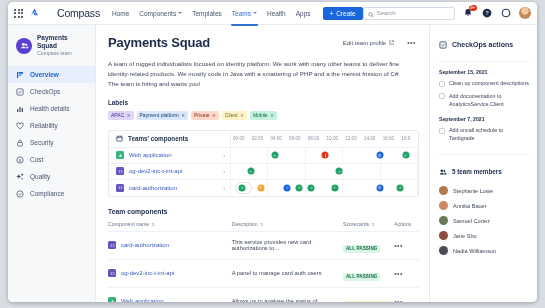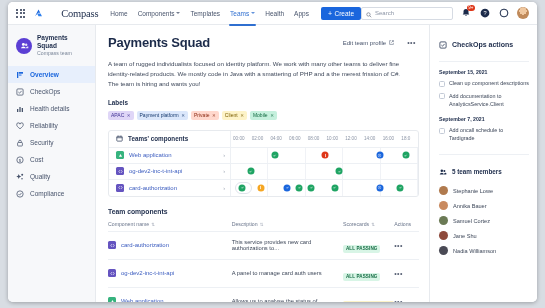--- a/index.html
+++ b/index.html
@@ -22,21 +22,21 @@
   .topnav {
     height: 23px; background: #fff;
     border-bottom: 1px solid #e7eaee;
     display: flex; align-items: center;
     padding: 0 6px; gap: 0;
     position: relative;
   }
   .appswitch { width: 14px; height: 14px; display:flex; align-items:center; justify-content:center; }
   .grid-dots { display: grid; grid-template-columns: repeat(3,2px); grid-gap: 1.5px; }
   .grid-dots i { width: 2px; height: 2px; background: #5a6377; display:block; }
-  .brand { display: flex; align-items: flex-start; gap: 17px; margin-left: 6px; font-family: Liberation Serif, serif; }
+  .brand { display: flex; align-items: flex-start; gap: 17px; margin-left: 6px; }
   .brand-mark { width: 11px; height: 11px; position: relative; }
   .brand-mark svg { display:block; }
   .brand-text { font-size: 10.5px; color: #1c2b4a; letter-spacing: -.2px; }
   .navlinks { display: flex; align-items: center; gap: 10px; margin-left: 12px; }
   .navlink {
     font-size: 6.5px; color: #47536b; white-space: nowrap;
     display: flex; align-items: center; gap: 2px;
     padding: 4px 0; position: relative;
   }
   .navlink.active { color: #2f6fd0; }

